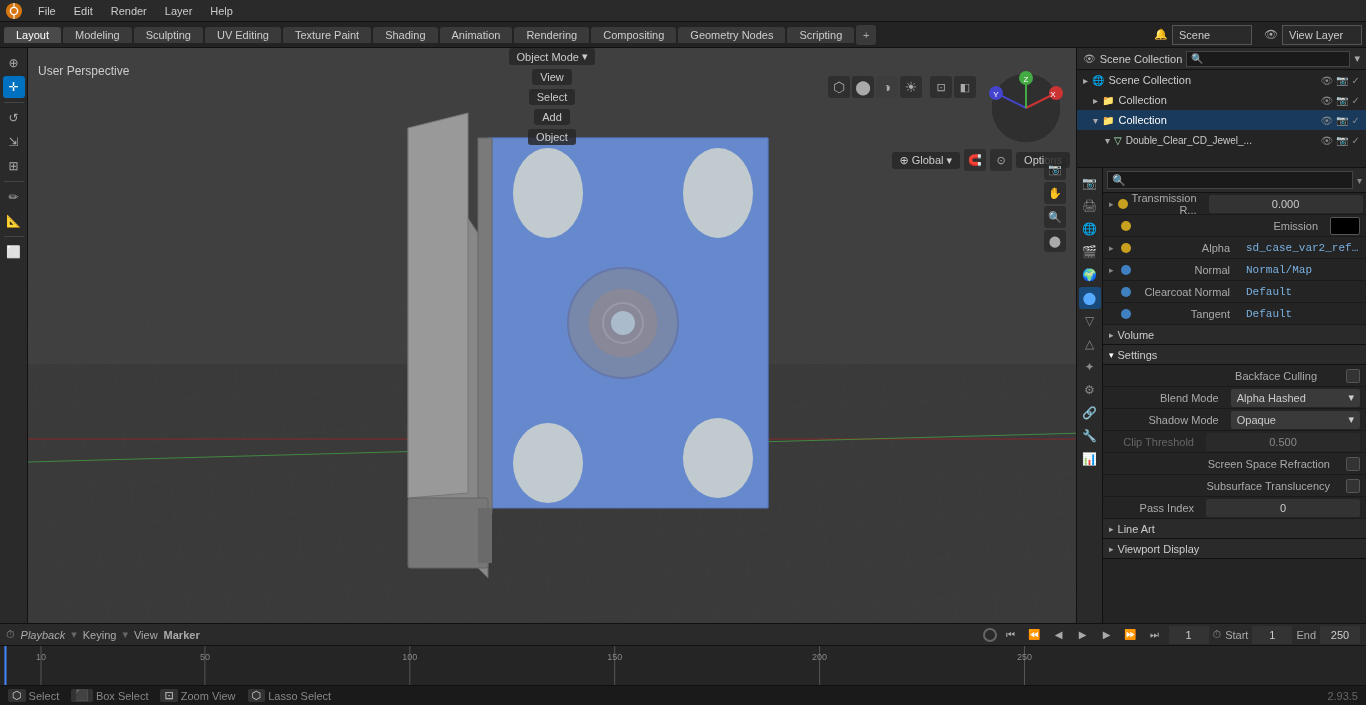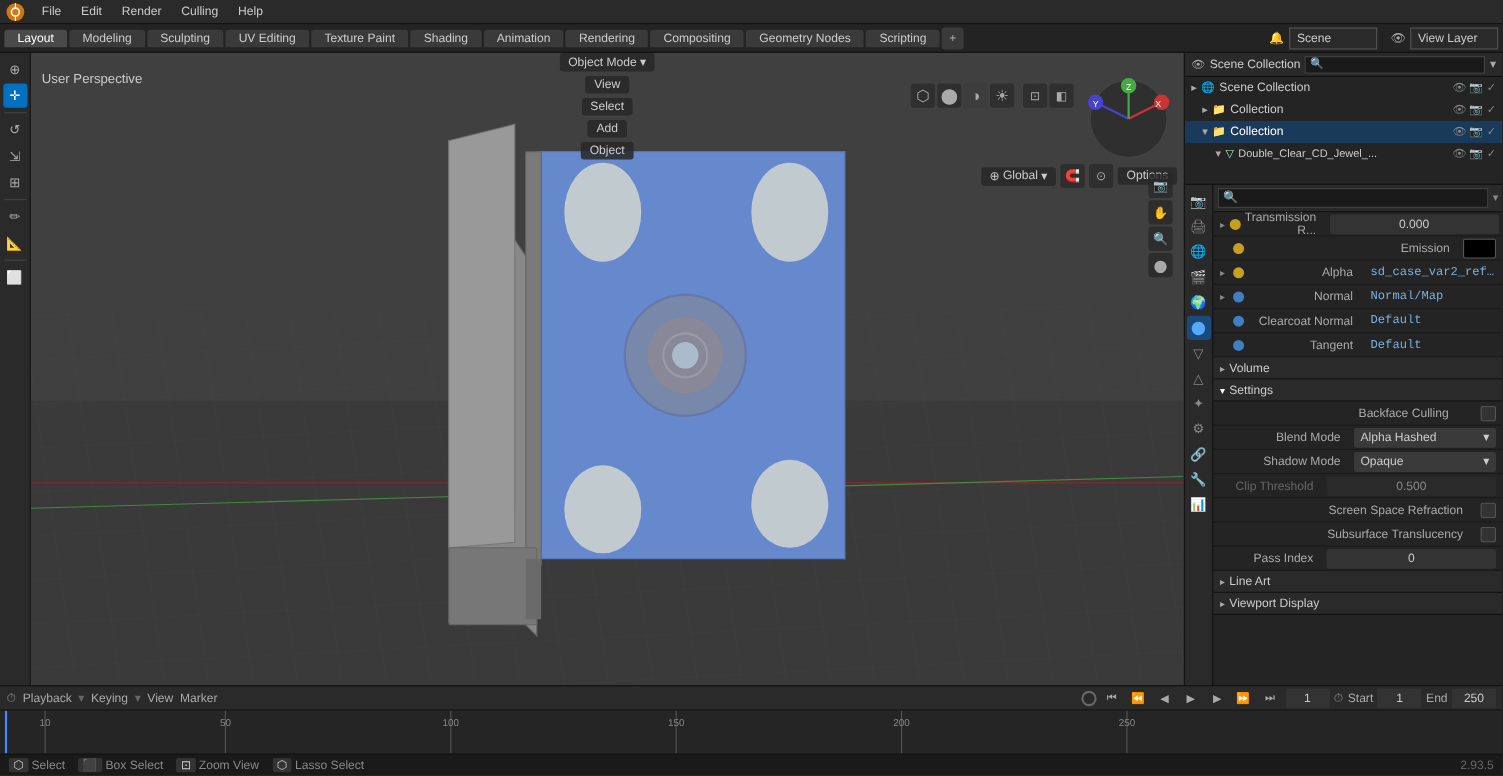--- a/index.html
+++ b/index.html
@@ -540,21 +540,21 @@
     <svg width="18" height="18" viewBox="0 0 100 100">
       <circle cx="50" cy="50" r="45" fill="#e87d0d" opacity="0.9"></circle>
       <circle cx="50" cy="50" r="20" fill="none" stroke="white" stroke-width="8"></circle>
       <line x1="50" y1="5" x2="50" y2="30" stroke="white" stroke-width="6"></line>
       <line x1="50" y1="70" x2="50" y2="95" stroke="white" stroke-width="6"></line>
     </svg>
   </div>
   <div class="top-menu-item">File</div>
   <div class="top-menu-item">Edit</div>
   <div class="top-menu-item">Render</div>
-  <div class="top-menu-item">Culling</div>
+  <div class="top-menu-item">Layer</div>
   <div class="top-menu-item">Help</div>
 </div>
 
 <div class="workspace-tabs">
   <div class="workspace-tab active">Layout</div>
   <div class="workspace-tab">Modeling</div>
   <div class="workspace-tab">Sculpting</div>
   <div class="workspace-tab">UV Editing</div>
   <div class="workspace-tab">Texture Paint</div>
   <div class="workspace-tab">Shading</div>
@@ -888,26 +888,26 @@
           <span class="section-title">Viewport Display</span>
         </div>
       </div>
     </div>
   </div>
 </div>
 
 <div class="timeline">
   <div class="timeline-header">
     <span style="font-size:11px;color:#888;">⏱</span>
-    <span style="font-size:11px;color:#aaa;cursor:pointer;">Playback</span>
+    <span style="font-size:11px;color:#aaa;cursor:pointer;font-style:italic;">Playback</span>
     <span style="font-size:11px;color:#666;">▾</span>
     <span style="font-size:11px;color:#aaa;cursor:pointer;">Keying</span>
     <span style="font-size:11px;color:#666;">▾</span>
     <span style="font-size:11px;color:#aaa;cursor:pointer;">View</span>
-    <span style="font-size:11px;color:#aaa;cursor:pointer;">Marker</span>
+    <span style="font-size:11px;color:#aaa;cursor:pointer;font-weight:bold;">Marker</span>
     <div style="margin-left:auto;display:flex;align-items:center;gap:4px;">
 
       <div style="width:14px;height:14px;border-radius:50%;border:2px solid #666;background:transparent;"></div>
 
       <div class="tl-btn">⏮</div>
       <div class="tl-btn">⏪</div>
       <div class="tl-btn">◀</div>
       <div class="tl-btn">▶</div>
       <div class="tl-btn">▶</div>
       <div class="tl-btn">⏩</div>

